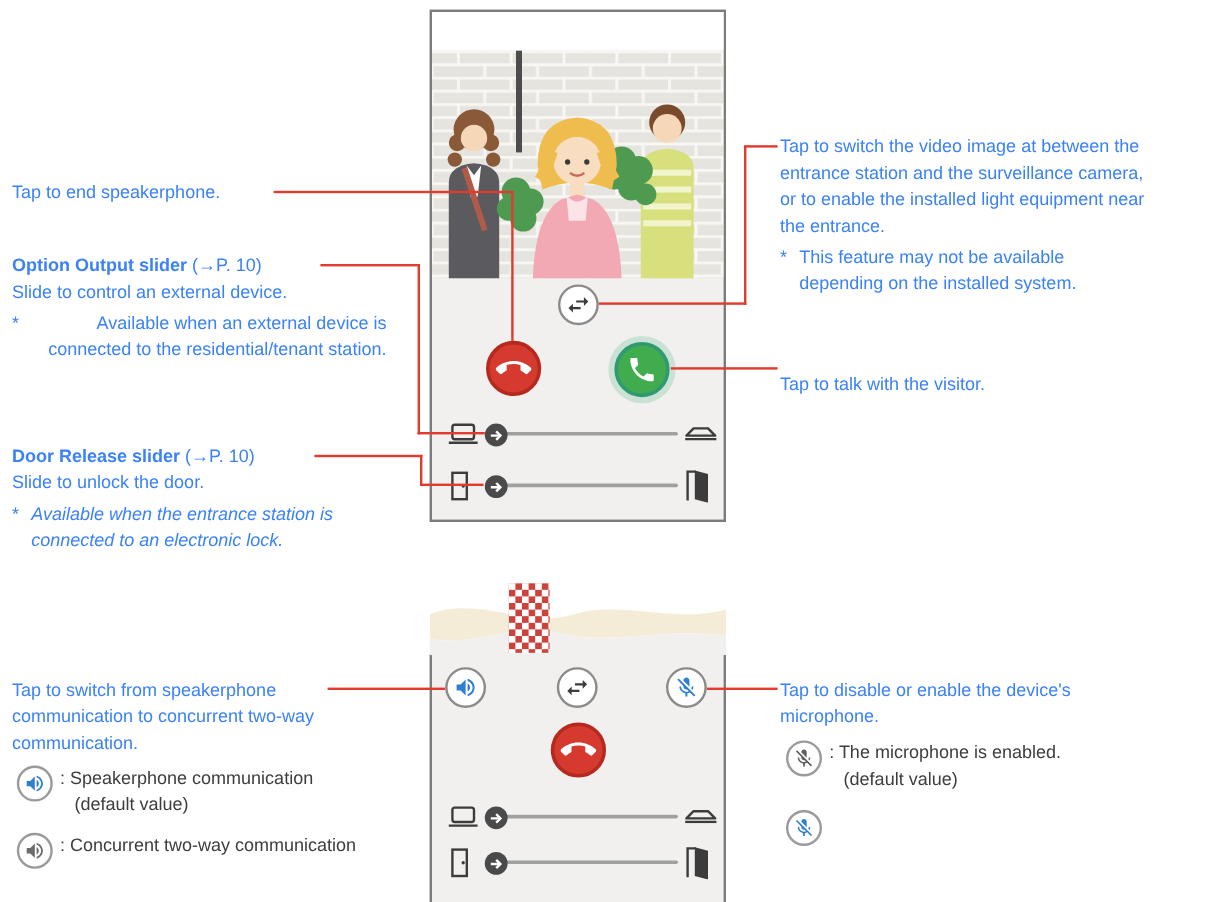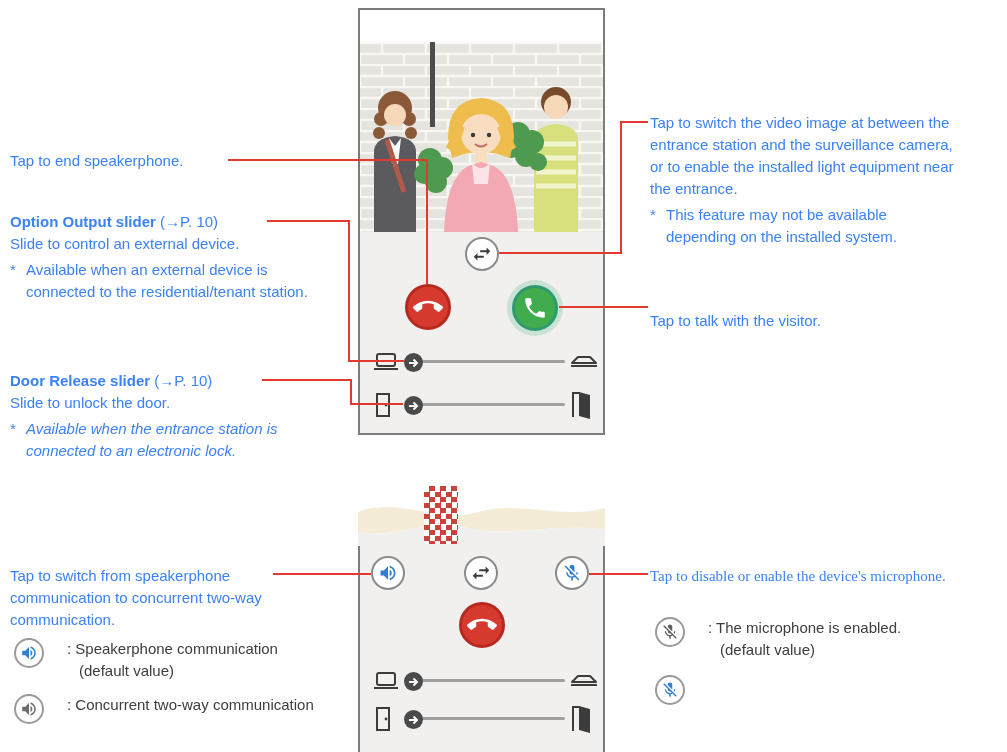--- a/index.html
+++ b/index.html
@@ -43,21 +43,21 @@
   .slider-icon { position:absolute; }
 
   
   .wave { position:absolute; z-index:2; }
   .checker { position:absolute; left:424px; top:486px; width:34px; height:58px; z-index:3;
              background-color:#cc423c;
              background:repeating-conic-gradient(#cc423c 0% 25%, #ffffff 0% 50%);
              background-size:11px 11px; }
 
   
-  .legend-row { position:absolute; display:flex; gap:23px; font-size:15px; line-height:22px; z-index:20; }
+  .legend-row { position:absolute; display:flex; gap:6px; font-size:15px; line-height:22px; z-index:20; }
   .legend-row.center { }
   .legend-circle { width:30px; height:30px; border:2px solid #9a9a9a; border-radius:50%; background:#fff;
                    display:flex; align-items:center; justify-content:center; flex:0 0 auto; }
   .legend-text .sub { padding-left:12px; }
 </style>
 </head>
 <body>
 
 <div class="phone phone-top">
   <div class="screen-header"></div>
@@ -256,21 +256,21 @@
 
 <div class="ann" style="left:10px; top:150px; width:240px;">
   <span>Tap to end speakerphone.</span>
 </div>
 
 <div class="ann" style="left:10px; top:211px; width:330px;">
   <div><b>Option Output slider</b><span> (→P. 10)</span></div>
   <div>Slide to control an external device.</div>
   <div class="note">
     <span class="star">*</span>
-    <span style="width:296px;">Available when an external device is connected to the residential/tenant station.</span>
+    <span style="width:296px;text-align:right;">Available when an external device is connected to the residential/tenant station.</span>
   </div>
 </div>
 
 <div class="ann" style="left:10px; top:370px; width:330px;">
   <div><b>Door Release slider</b><span> (→P. 10)</span></div>
   <div>Slide to unlock the door.</div>
   <div class="note">
     <span class="star">*</span>
     <span style="width:296px;font-style:italic;">Available when the entrance station is connected to an electronic lock.</span>
   </div>
@@ -309,21 +309,21 @@
     <svg width="18" height="18" viewBox="0 0 24 24">
       <path fill="#6b6b6b" d="M3 9v6h4l5 5V4L7 9H3zm13.5 3c0-1.77-1.02-3.29-2.5-4.03v8.05c1.48-.73 2.5-2.25 2.5-4.02zM14 3.23v2.06c2.89.86 5 3.54 5 6.71s-2.11 5.85-5 6.71v2.06c4.01-.91 7-4.49 7-8.77s-2.99-7.86-7-8.77z"></path>
     </svg>
   </div>
   <div class="legend-text">
     <div>: Concurrent two-way communication</div>
 
   </div>
 </div>
 
-<div class="ann" style="left:650px; top:565px; width:310px;font-family:Liberation Serif, serif;">
+<div class="ann" style="left:650px; top:565px; width:310px;">
   <span>Tap to disable or enable the device's microphone.</span>
 </div>
 
 <div class="legend-row" style="left:655px; top:617px;">
   <div class="legend-circle">
     <svg width="18" height="18" viewBox="0 0 24 24">
       <path fill="#5f5f5f" d="M19 11h-1.7c0 .74-.16 1.43-.43 2.05l1.23 1.23c.56-.98.9-2.09.9-3.28zm-4.02.17c0-.06.02-.11.02-.17V5c0-1.66-1.34-3-3-3S9 3.34 9 5v.18l5.98 5.99zM4.27 3L3 4.27l6.01 6.01V11c0 1.66 1.33 3 2.99 3 .22 0 .44-.03.65-.08l1.66 1.66c-.71.33-1.5.52-2.31.52-2.76 0-5.3-2.1-5.3-5.1H5c0 3.41 2.72 6.23 6 6.72V21h2v-3.28c.91-.13 1.77-.45 2.54-.9L19.73 21 21 19.73 4.27 3z"></path>
     </svg>
   </div>
   <div class="legend-text">

